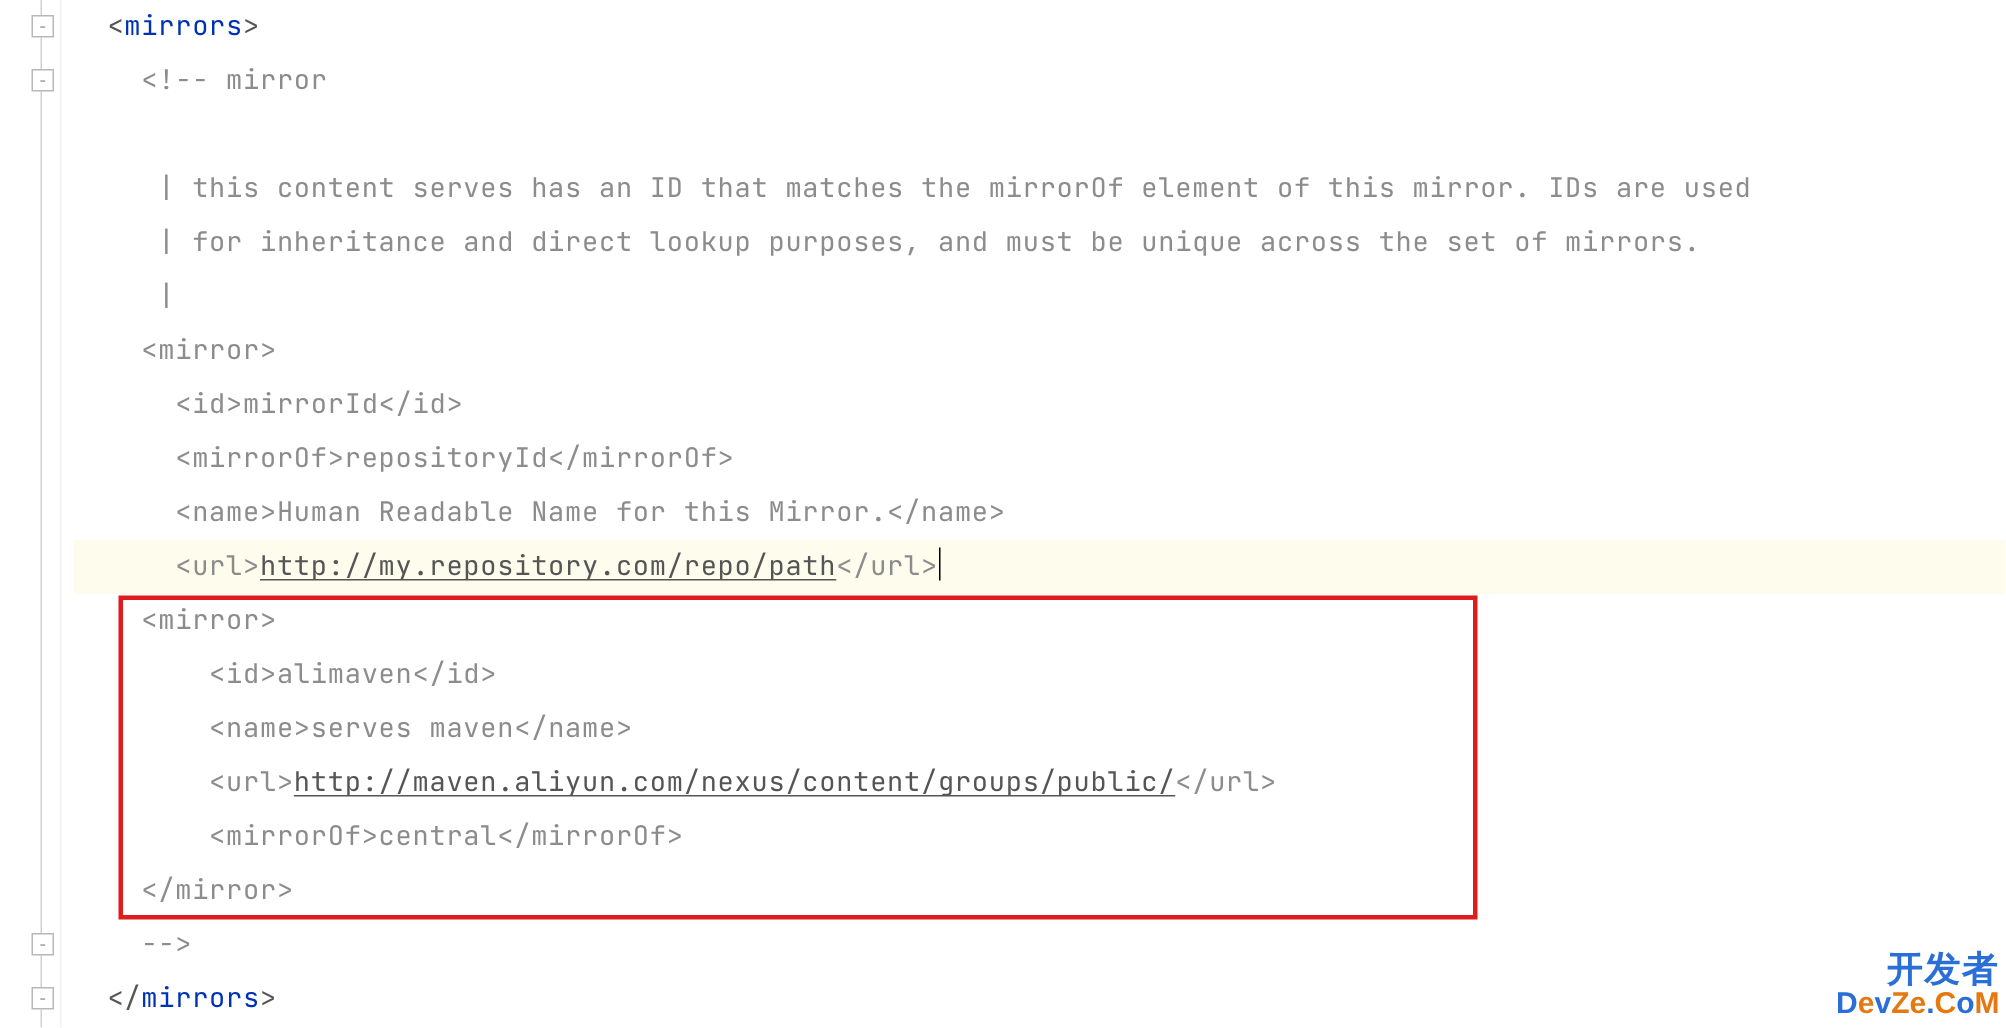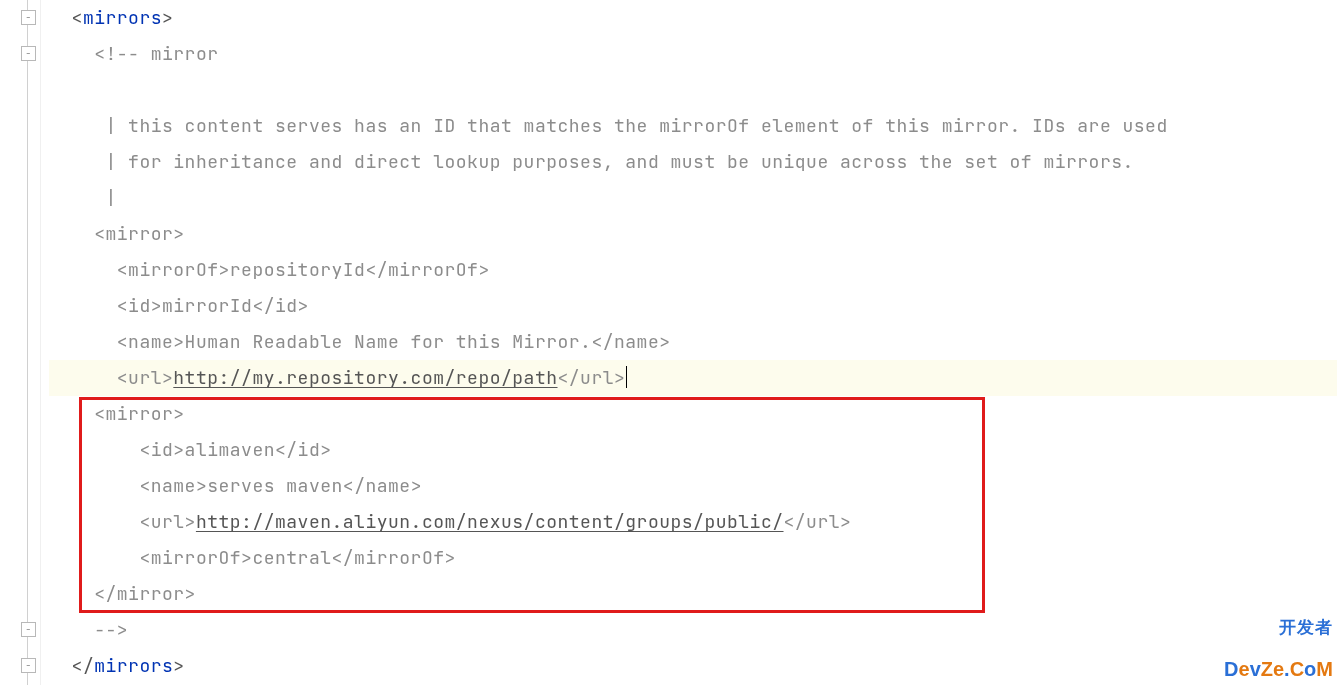--- a/index.html
+++ b/index.html
@@ -89,31 +89,30 @@
   .watermark {
     position: absolute;
     right: 4px;
     bottom: 6px;
     text-align: right;
     line-height: 1;
     pointer-events: none;
   }
   .wm-top {
     font-family: "Microsoft YaHei", sans-serif;
-    font-size: 17px;
+    font-size: 24px;
     font-weight: 700;
     color: #2a6fd6;
     text-shadow: 1px 1px 0 #ffffff;
     letter-spacing: 1px;
   }
   .wm-bot {
     font-family: Arial, sans-serif;
     font-size: 20px;
     font-weight: 800;
-    margin-top: 23px;
   }
   .wm-bot .d { color: #2a6fd6; }
   .wm-bot .e { color: #e47911; }
   .wm-bot .v { color: #2a6fd6; }
   .wm-bot .z { color: #e47911; }
   .wm-bot .dot { color: #2a6fd6; }
   .wm-bot .c { color: #e47911; }
   .wm-bot .o { color: #2a6fd6; }
   .wm-bot .m { color: #e47911; }
 </style>
@@ -138,23 +137,23 @@
     <div class="code-line"><span class="comment">    </span></div>
 
     <div class="code-line"><span class="comment">    </span><span class="comment"> | this content serves has an ID that matches the mirrorOf element of this mirror. IDs are used</span></div>
 
     <div class="code-line"><span class="comment">    </span><span class="comment"> | for inheritance and direct lookup purposes, and must be unique across the set of mirrors.</span></div>
 
     <div class="code-line"><span class="comment">    </span><span class="comment"> |</span></div>
 
     <div class="code-line"><span class="comment">    </span><span class="comment">&lt;mirror&gt;</span></div>
 
+    <div class="code-line"><span class="comment">    </span><span class="comment">  &lt;id&gt;mirrorId&lt;/id&gt;</span></div>
+
     <div class="code-line"><span class="comment">    </span><span class="comment">  &lt;mirrorOf&gt;repositoryId&lt;/mirrorOf&gt;</span></div>
-
-    <div class="code-line"><span class="comment">    </span><span class="comment">  &lt;id&gt;mirrorId&lt;/id&gt;</span></div>
 
     <div class="code-line"><span class="comment">    </span><span class="comment">  &lt;name&gt;Human Readable Name for this Mirror.&lt;/name&gt;</span></div>
 
     <div class="code-line highlight"><span class="comment">    </span><span class="comment">  &lt;url&gt;</span><span class="comment link">http://my.repository.com/repo/path</span><span class="comment">&lt;/url&gt;</span><span class="caret"></span></div>
 
     <div class="code-line"><span class="comment">    </span><span class="comment">&lt;mirror&gt;</span></div>
 
     <div class="code-line"><span class="comment">    </span><span class="comment">    &lt;id&gt;</span><span class="comment underline">alimaven</span><span class="comment">&lt;/id&gt;</span></div>
 
     <div class="code-line"><span class="comment">    </span><span class="comment">    &lt;name&gt;</span><span class="comment underline">serves</span><span class="comment"> maven</span><span class="comment">&lt;/name&gt;</span></div>

